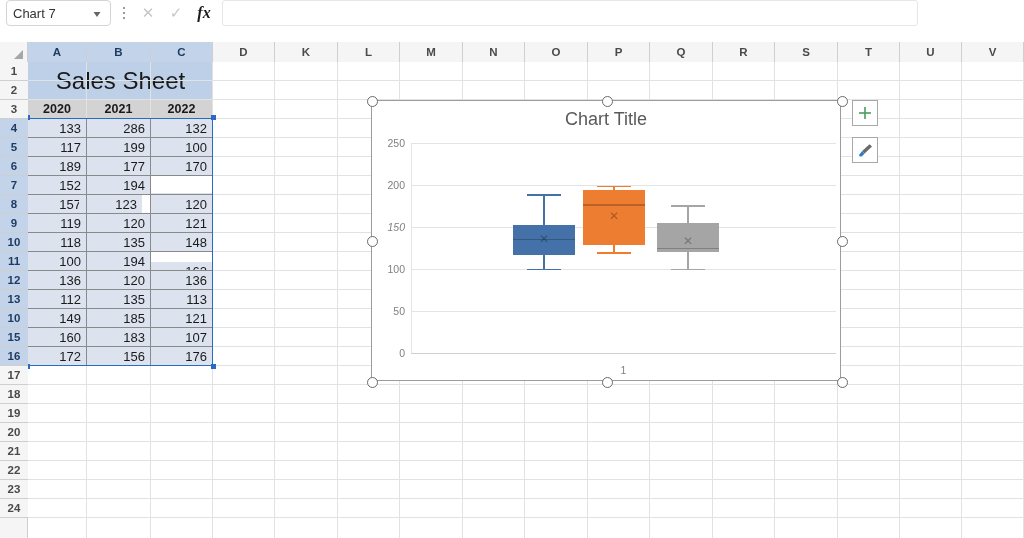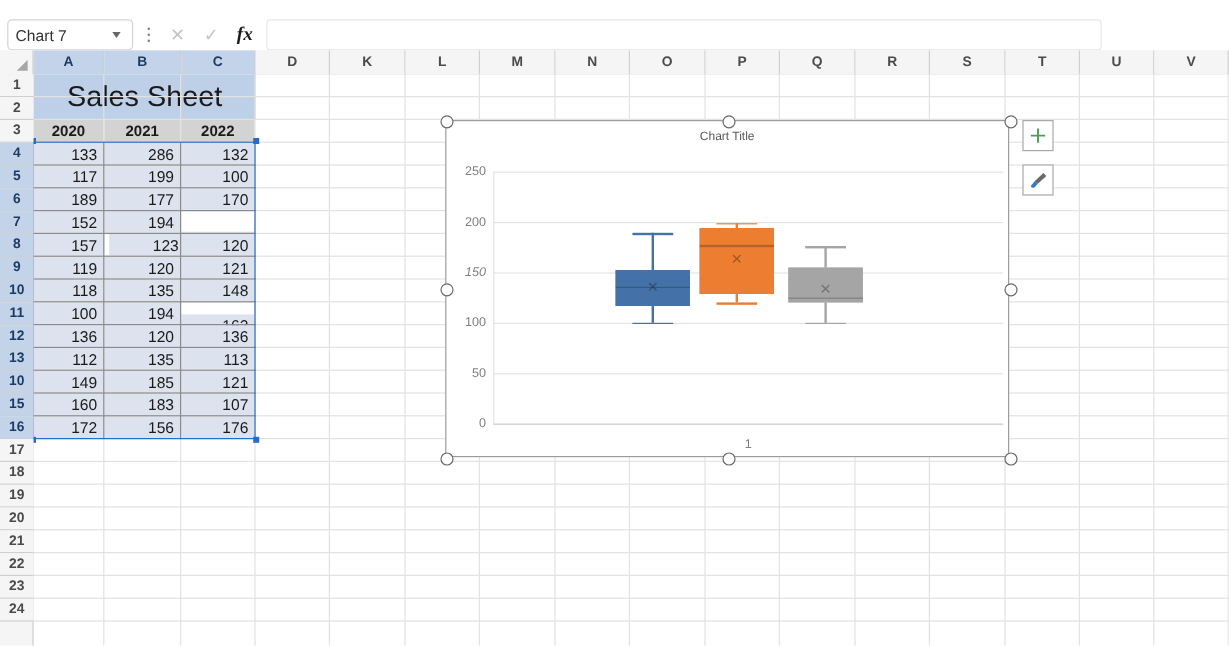--- a/index.html
+++ b/index.html
@@ -10,21 +10,21 @@
     background:#ffffff;
     font-size:12px;
     color:#202020;
     -webkit-font-smoothing:antialiased;
   }
 
   
   #formula-bar {
     position:absolute; left:0; top:0; width:926px; height:42px;
     background:#ffffff;
-    display:flex; align-items:flex-end;
+    display:flex; align-items:flex-start;
     padding-left:6px;
   }
   #name-box {
     width:105px; height:26px;
     border:1px solid #d4d4d4; border-radius:4px;
     background:#ffffff;
     display:flex; align-items:center;
     padding:0 6px;
     font-size:13px; color:#333;
   }
@@ -123,21 +123,21 @@
     border:1px solid #9c9c9c;
     background:#ffffff;
   }
   .handle {
     position:absolute; width:11px; height:11px; border-radius:50%;
     background:#ffffff; border:1.6px solid #6a6a6a;
   }
   #chart-title {
     position:absolute; left:0; right:0; top:8px;
     text-align:center;
-    font-size:10px; color:#5a5a5a;
+    font-size:18px; color:#5a5a5a;
     font-family:"Liberation Sans", sans-serif;
   }
   #plot { position:absolute; }
   .gridline { position:absolute; left:0; height:1px; background:#e4e4e4; }
   .plot-border-l { position:absolute; top:0; width:1px; background:#e4e4e4; }
   .ytick {
     position:absolute; text-align:right;
     font-size:10.5px; color:#808080;
     transform:translateY(-50%);
   }
@@ -286,21 +286,21 @@
       <div class="cell num" style="left: 0px; width: 58px; top: 76px; height: 18px;">117</div>
       <div class="cell num" style="left: 59px; width: 63px; top: 76px; height: 18px;">199</div>
       <div class="cell num" style="left: 123px; width: 61px; top: 76px; height: 18px;">100</div>
       <div class="cell num" style="left: 0px; width: 58px; top: 95px; height: 18px;">189</div>
       <div class="cell num" style="left: 59px; width: 63px; top: 95px; height: 18px;">177</div>
       <div class="cell num" style="left: 123px; width: 61px; top: 95px; height: 18px;">170</div>
       <div class="cell num" style="left: 0px; width: 58px; top: 114px; height: 18px;">152</div>
       <div class="cell num" style="left: 59px; width: 63px; top: 114px; height: 18px;">194</div>
       <div class="cell num" style="left: 123px; width: 61px; top: 131px; height: 18px;">125</div>
       <div class="cell num" style="left: 0px; width: 58px; top: 133px; height: 18px;">157</div>
-      <div class="cell num" style="left: 63px; width: 63px; top: 133px; height: 18px;">123</div>
+      <div class="cell num" style="left: 51px; width: 63px; top: 133px; height: 18px;">123</div>
       <div class="cell num" style="left: 123px; width: 61px; top: 133px; height: 18px;">120</div>
       <div class="cell num" style="left: 0px; width: 58px; top: 152px; height: 18px;">119</div>
       <div class="cell num" style="left: 59px; width: 63px; top: 152px; height: 18px;">120</div>
       <div class="cell num" style="left: 123px; width: 61px; top: 152px; height: 18px;">121</div>
       <div class="cell num" style="left: 0px; width: 58px; top: 171px; height: 18px;">118</div>
       <div class="cell num" style="left: 59px; width: 63px; top: 171px; height: 18px;">135</div>
       <div class="cell num" style="left: 123px; width: 61px; top: 171px; height: 18px;">148</div>
       <div class="cell num" style="left: 0px; width: 58px; top: 190px; height: 18px;">100</div>
       <div class="cell num" style="left: 59px; width: 63px; top: 190px; height: 18px;">194</div>
       <div class="cell num" style="left: 123px; width: 61px; top: 200px; height: 18px;">162</div>

